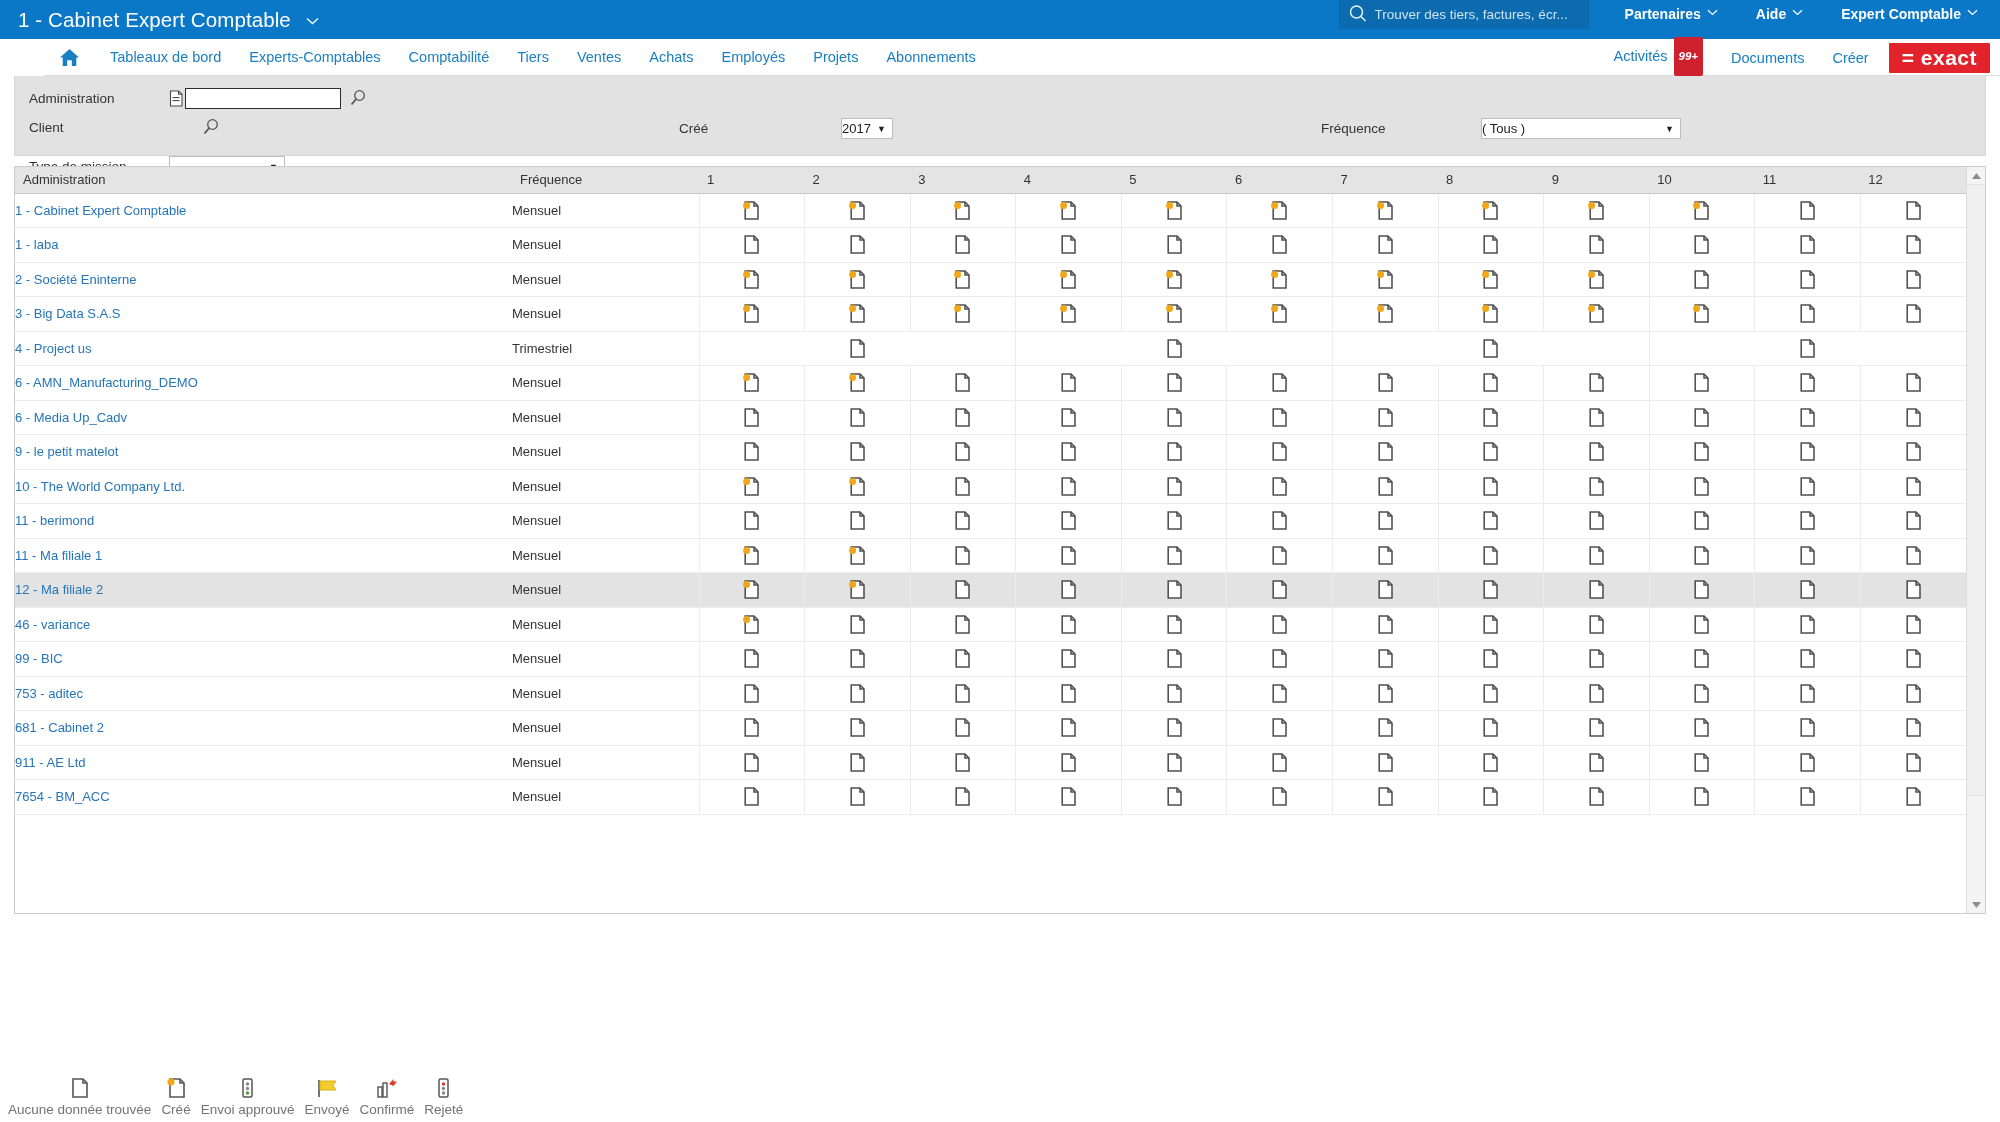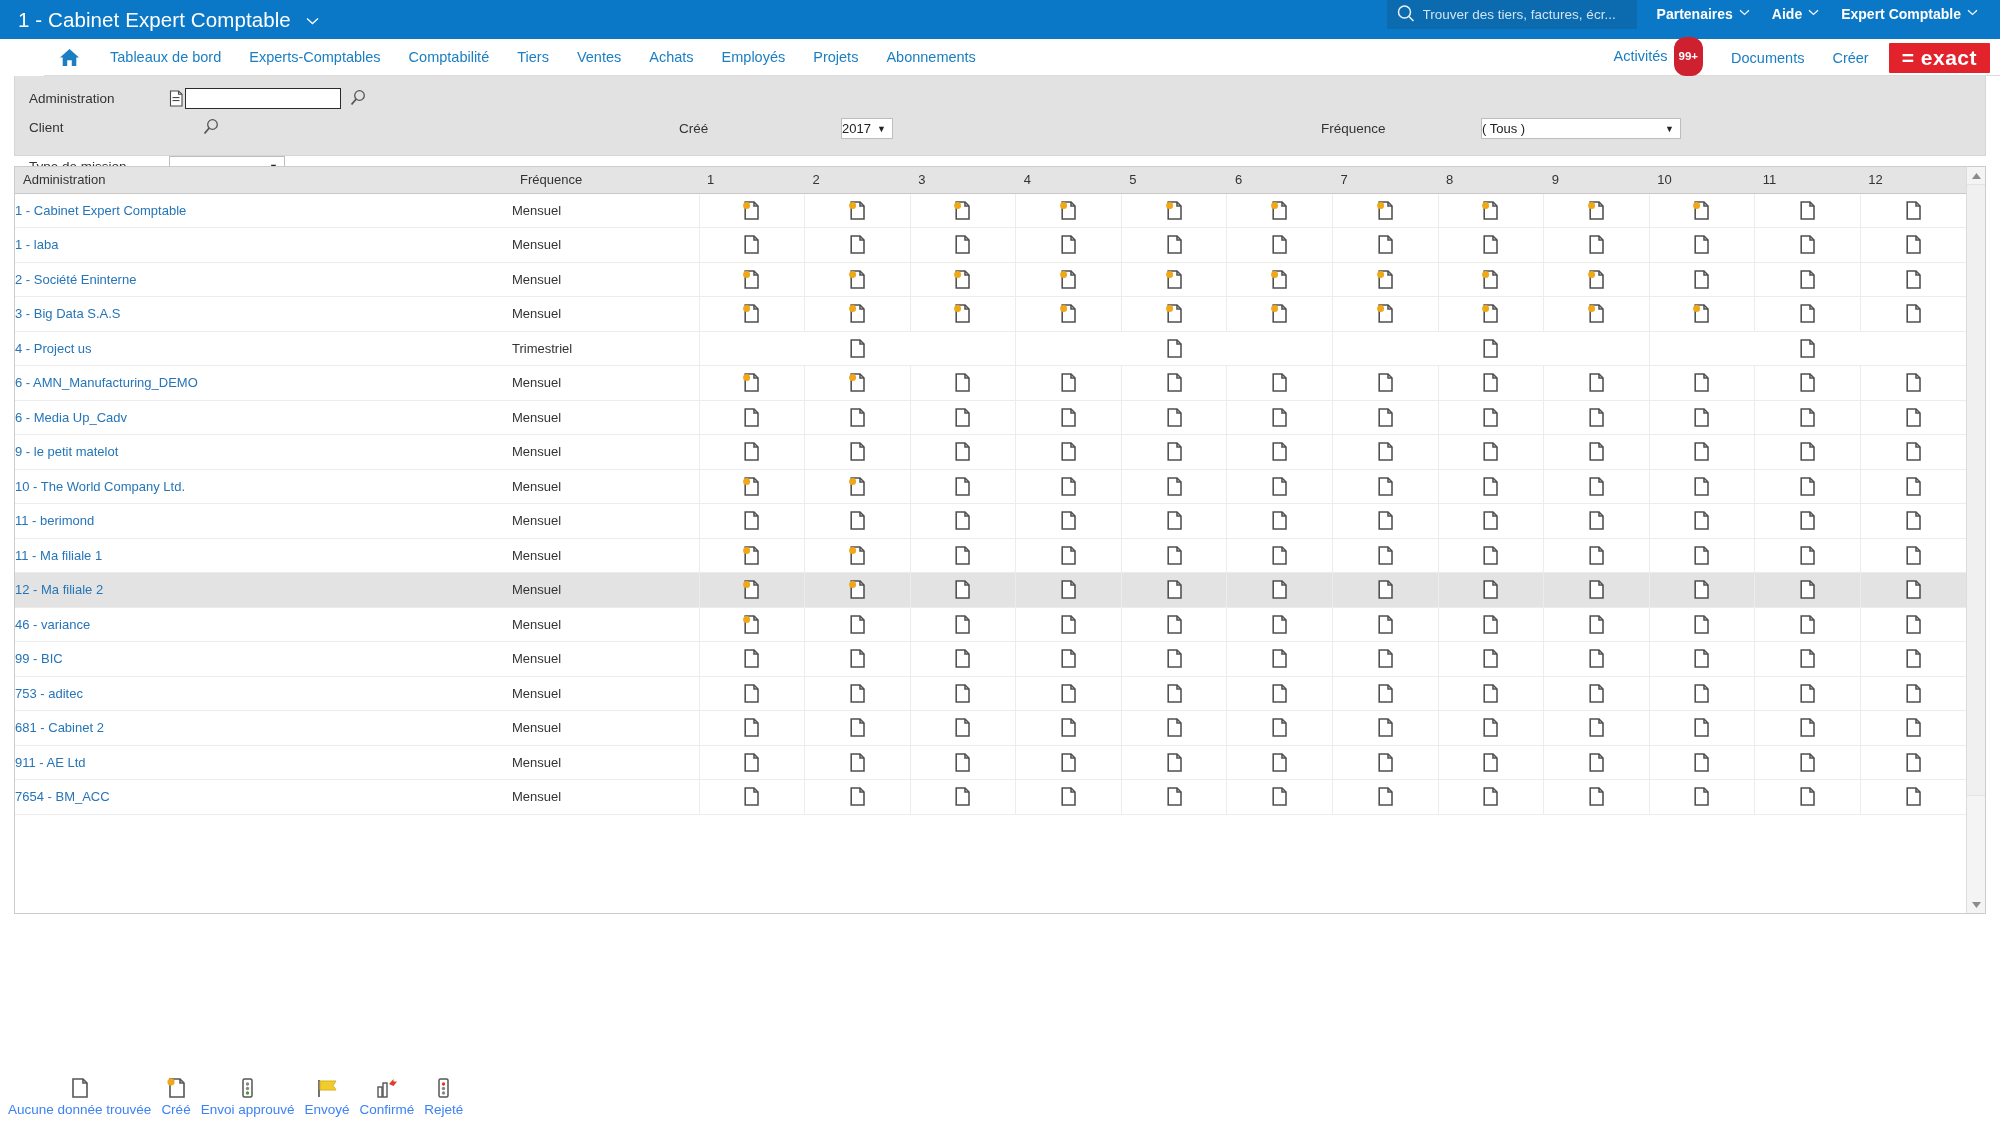--- a/index.html
+++ b/index.html
@@ -33,21 +33,21 @@
   }
   .caret-sm{
     display:inline-block;
     margin-left:9px;
     position:relative;
     top:-2px;
   }
   .caret-sm svg{ display:block; }
   .topbar-right{
     position:absolute; right:0; top:0; height:28px;
-    display:flex; align-items:center; gap:0;
+    display:flex; align-items:center; gap:16px;
   }
   .search-box{
     display:flex; align-items:center;
     background:#0c6aae;
     height:30px;
     width:250px;
     margin-right:20px;
     padding-left:8px;
   }
   .search-box .mag{ width:22px; height:22px; flex:0 0 22px; }
@@ -95,25 +95,26 @@
     position:absolute; right:0; top:0; height:37px;
     display:flex; align-items:center;
   }
   .navbar-right .navitem{ padding:0 14px; }
   .badge{
     display:inline-block;
     background:#cf2030;
     color:#fff;
     font-size:11.5px;
     font-weight:bold;
-    border-radius:12px;
+    border-radius:2px;
     padding:1px 5px 2px 5px;
     margin-left:6px;
     position:relative;
     top:-1px;
+    font-style:italic;
   }
   .exact-logo{
     background:#e2232b;
     color:#fff;
     font-size:21px;
     font-weight:bold;
     letter-spacing:.5px;
     height:30px;
     display:flex;align-items:center;
     padding:0 13px;
@@ -266,21 +267,21 @@
     display:flex; align-items:flex-end;
     background:#fff;
     padding-left:8px;
     padding-bottom:5px;
   }
   .legitem{
     display:flex; flex-direction:column; align-items:center;
     margin-right:10px;
   }
   .legitem .lic{ height:24px; display:flex;align-items:flex-end;justify-content:center; }
-  .legitem .ltx{ font-size:13.5px; color:#3b82f6; margin-top:2px; white-space:nowrap;}
+  .legitem .ltx{ font-size:13.5px; color:#737373; margin-top:2px; white-space:nowrap;}
 </style>
 </head>
 <body>
 
 <div id="app">
 
   <div class="topbar">
     <div class="topbar-title">
       <span>1 - Cabinet Expert Comptable</span>
       <span class="caret-sm">

